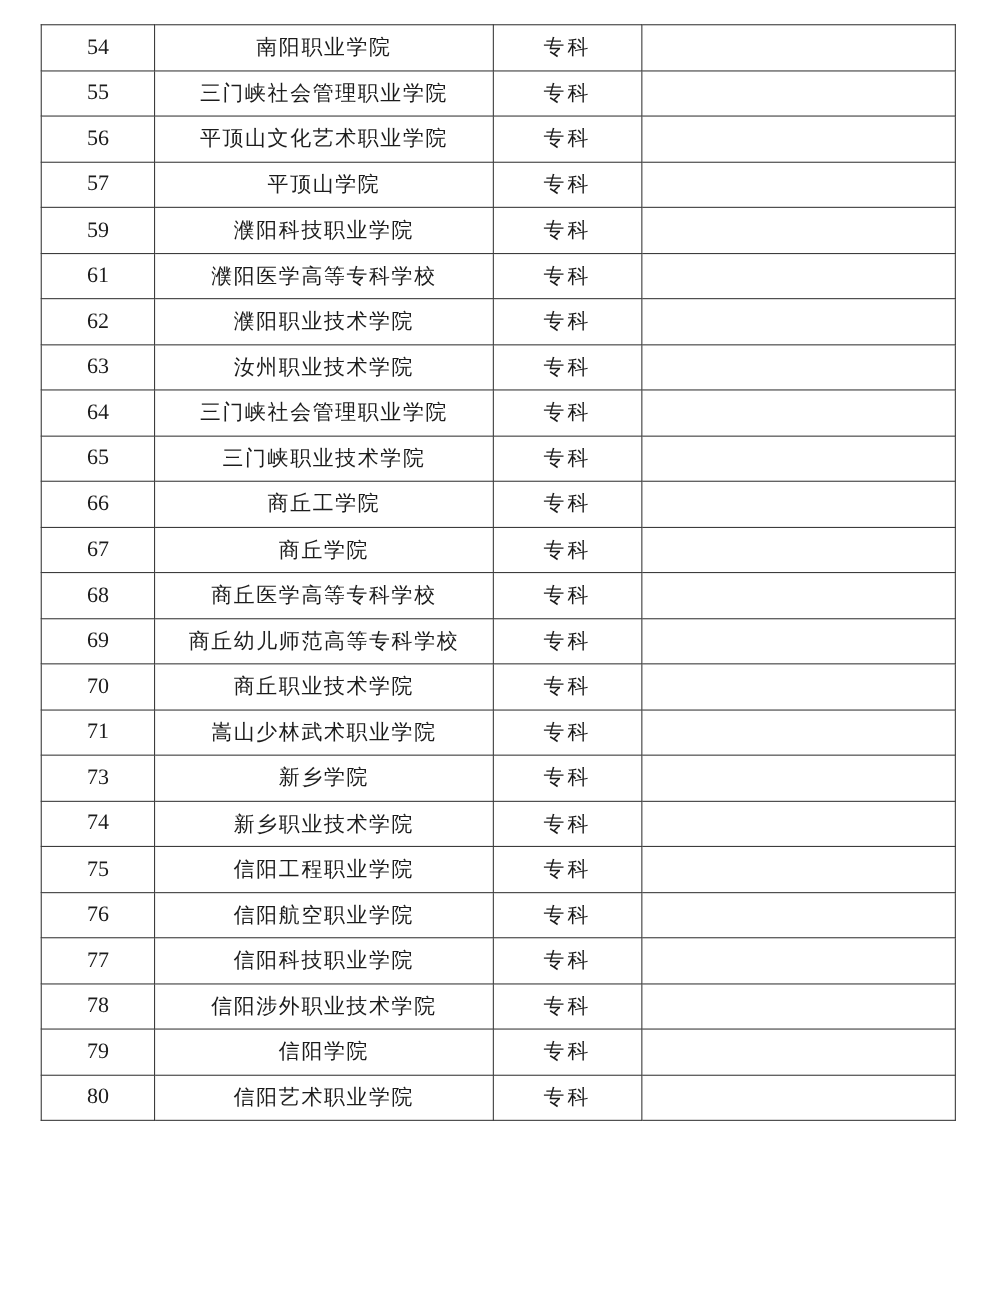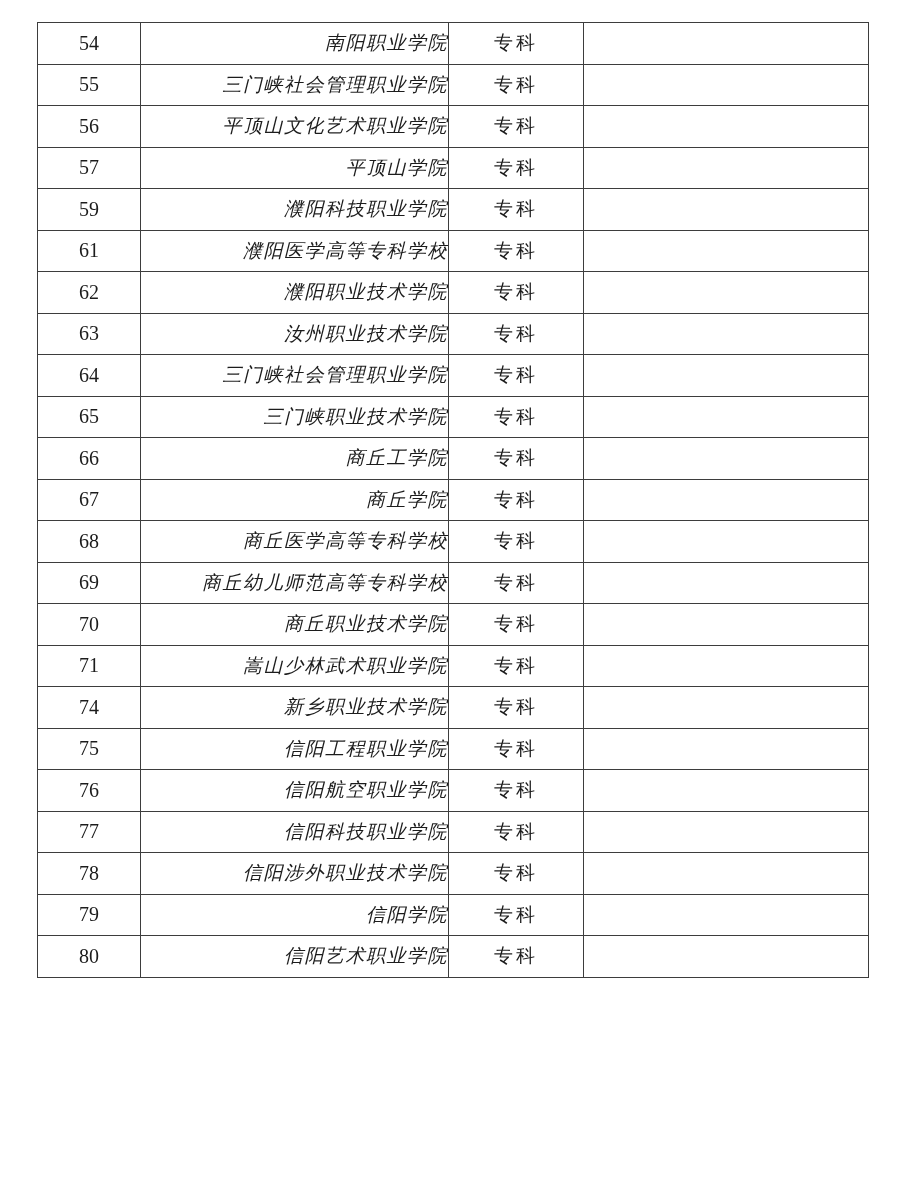--- a/index.html
+++ b/index.html
@@ -35,25 +35,24 @@
     color: #1c1c1c;
     background: #ffffff;
     overflow: hidden;
     white-space: nowrap;
   }
   td.col-num {
     text-align: center;
     font-size: 20px;
   }
   td.col-name {
-    text-align: right;
+    text-align: center;
     padding-left: 13px;
     font-size: 19px;
     letter-spacing: 1.5px;
-    font-style: italic;
   }
   td.col-level {
     text-align: center;
     font-size: 19px;
     letter-spacing: 3px;
     margin-left: 44px;
   }
   td.col-note {
     text-align: left;
     font-size: 19px;
@@ -162,20 +161,26 @@
     <td class="col-level">专科</td>
     <td class="col-note"></td>
   </tr>
           <tr>
     <td class="col-num">71</td>
     <td class="col-name">嵩山少林武术职业学院</td>
     <td class="col-level">专科</td>
     <td class="col-note"></td>
   </tr>
           <tr>
+    <td class="col-num">73</td>
+    <td class="col-name">新乡学院</td>
+    <td class="col-level">专科</td>
+    <td class="col-note"></td>
+  </tr>
+          <tr>
     <td class="col-num">74</td>
     <td class="col-name">新乡职业技术学院</td>
     <td class="col-level">专科</td>
     <td class="col-note"></td>
   </tr>
           <tr>
     <td class="col-num">75</td>
     <td class="col-name">信阳工程职业学院</td>
     <td class="col-level">专科</td>
     <td class="col-note"></td>

